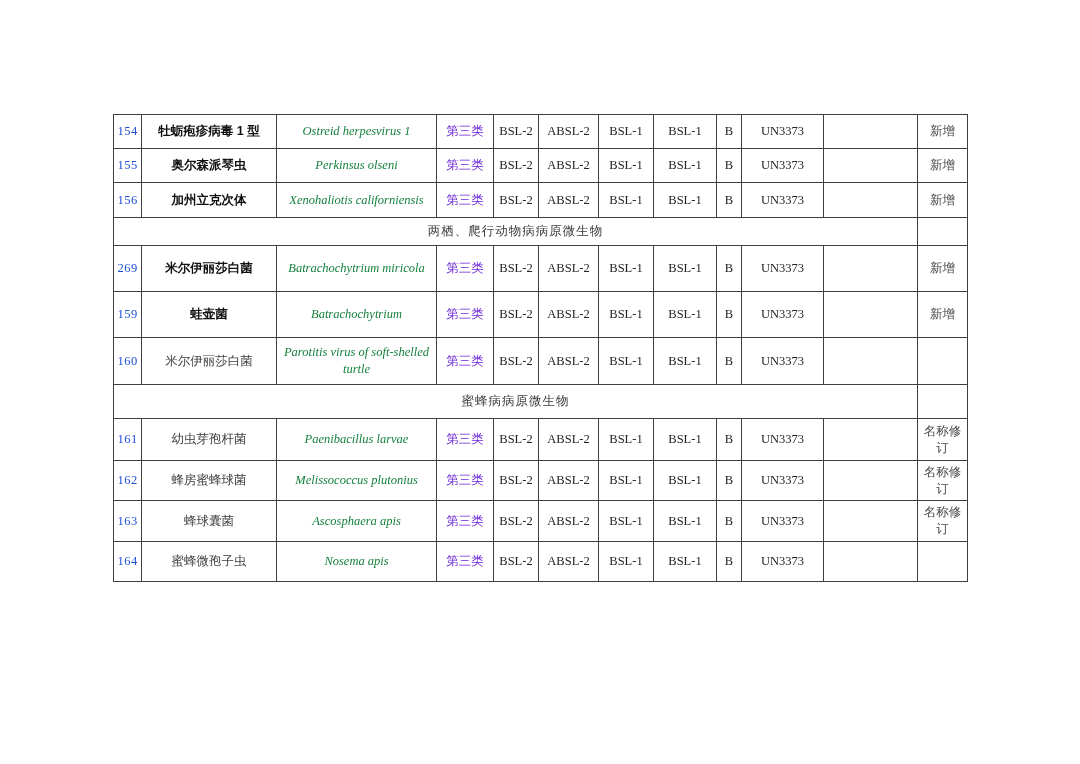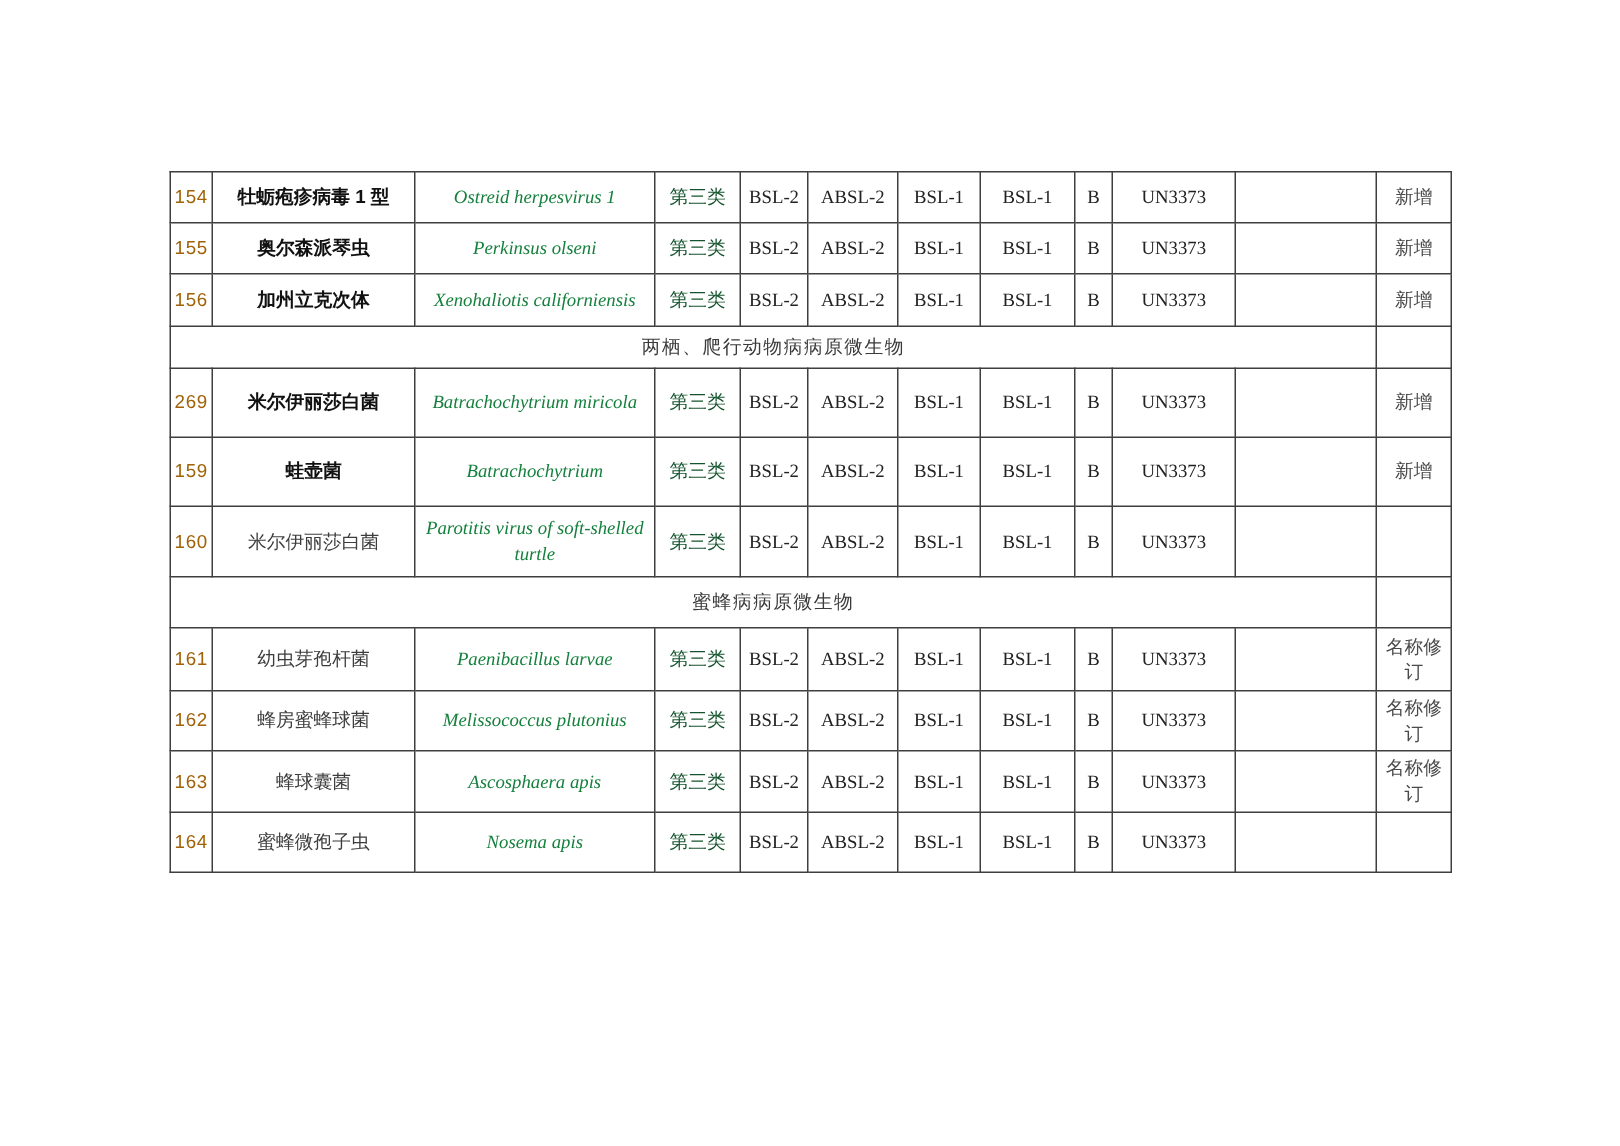--- a/index.html
+++ b/index.html
@@ -27,23 +27,23 @@
   table.pathogen-table td {
     border: 1px solid #3f3f3f;
     text-align: center;
     vertical-align: middle;
     padding: 1px 2px;
     font-size: 12.5px;
     line-height: 1.35;
     overflow: hidden;
   }
   td.num {
-    font-family: Liberation Sans, sans-serif;
+    font-family: Liberation Serif, serif;
     letter-spacing: 0.5px;
-    color: #a16207;
+    color: #1d4ed8;
   }
   td.cn {
     text-align: left;
     padding-left: 10px;
     font-family: "Liberation Sans", sans-serif;
     font-size: 13px;
   }
   tr.emph td.cn {
     font-weight: bold;
     color: #111111;
@@ -54,21 +54,21 @@
   }
   td.latin {
     font-style: italic;
     font-family: "Liberation Serif", serif;
     color: #15803d;
     padding: 1px 5px;
   }
   td.cjk {
     font-family: "Liberation Sans", sans-serif;
     font-size: 12.5px;
-    color: #14532d;
+    color: #6d28d9;
   }
   td.code {
     font-family: "Liberation Serif", serif;
     color: #222222;
   }
   td.section-cell {
     text-align: left;
     padding-left: 8px;
     font-family: "Liberation Sans", sans-serif;
     font-size: 12.5px;

